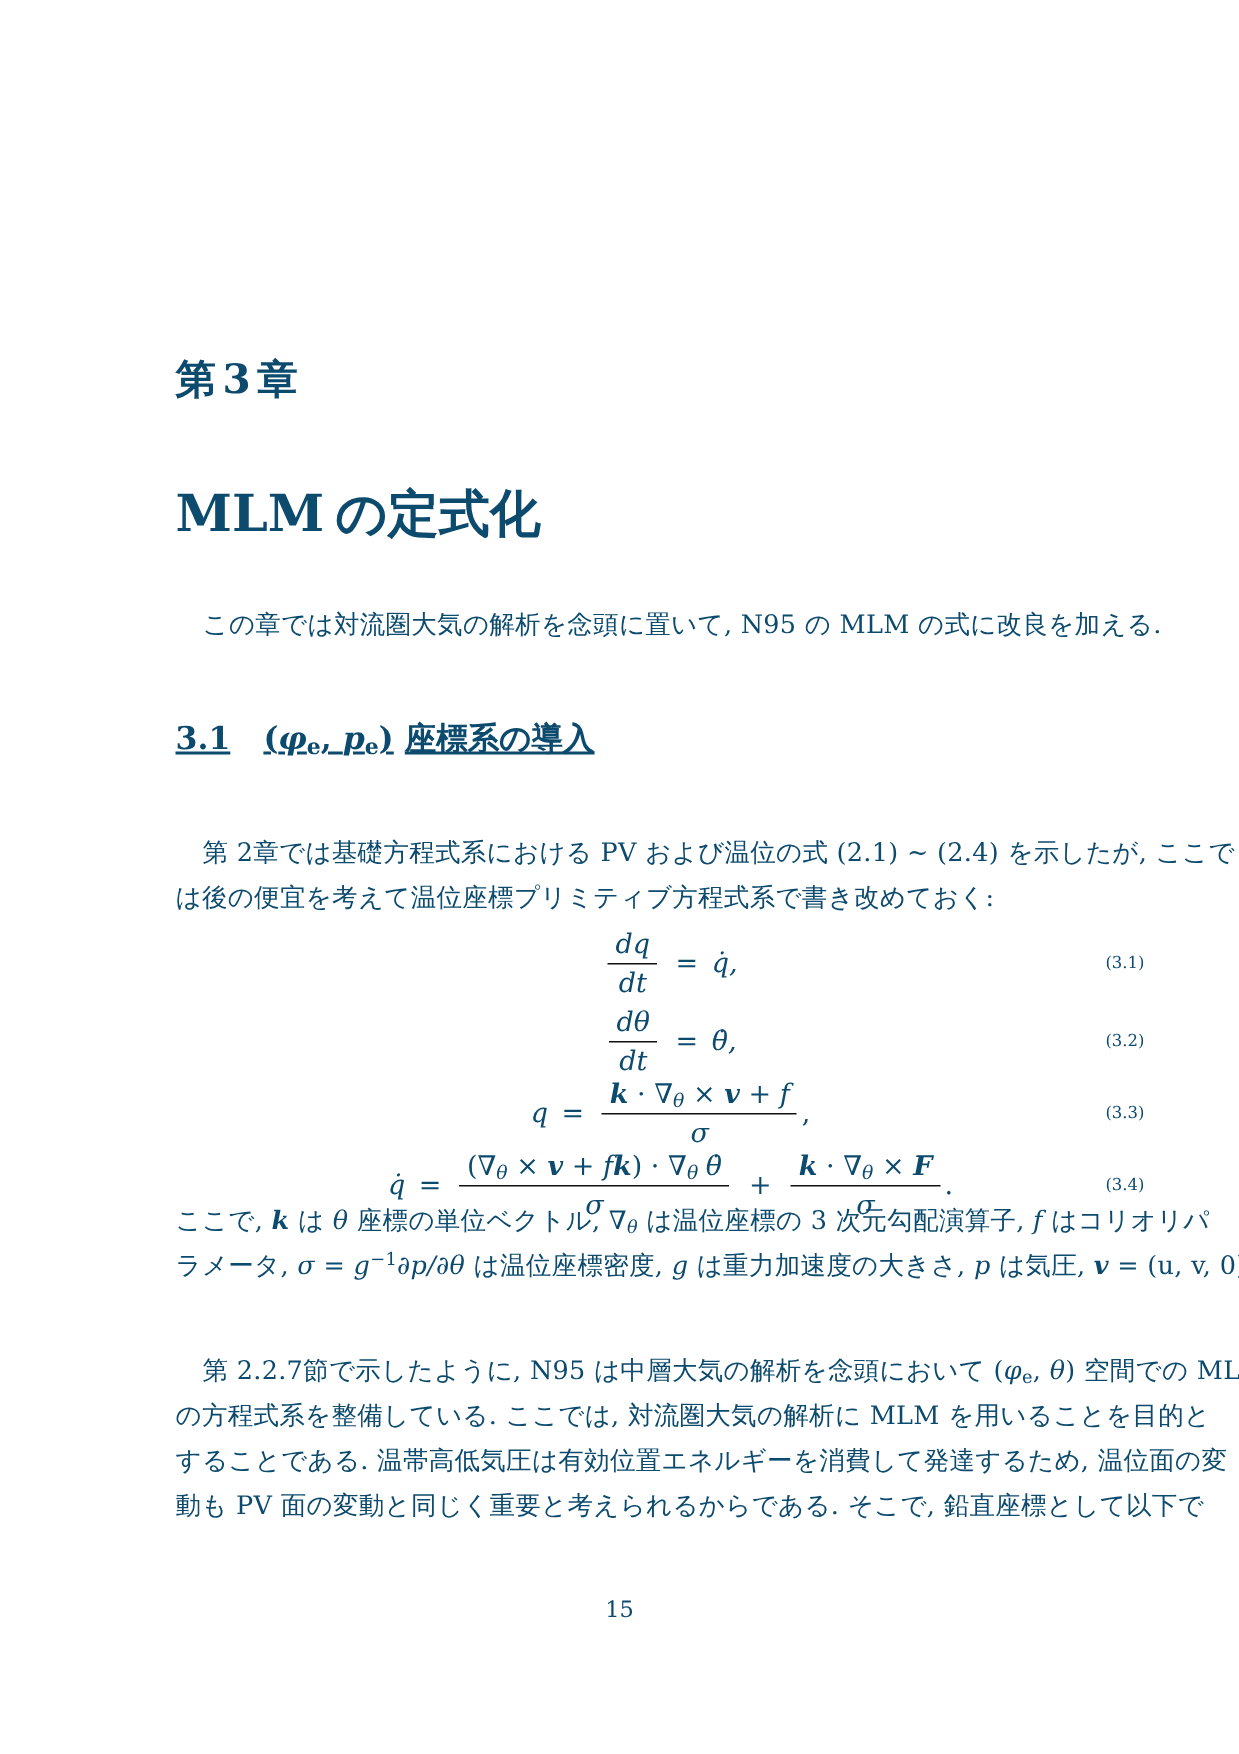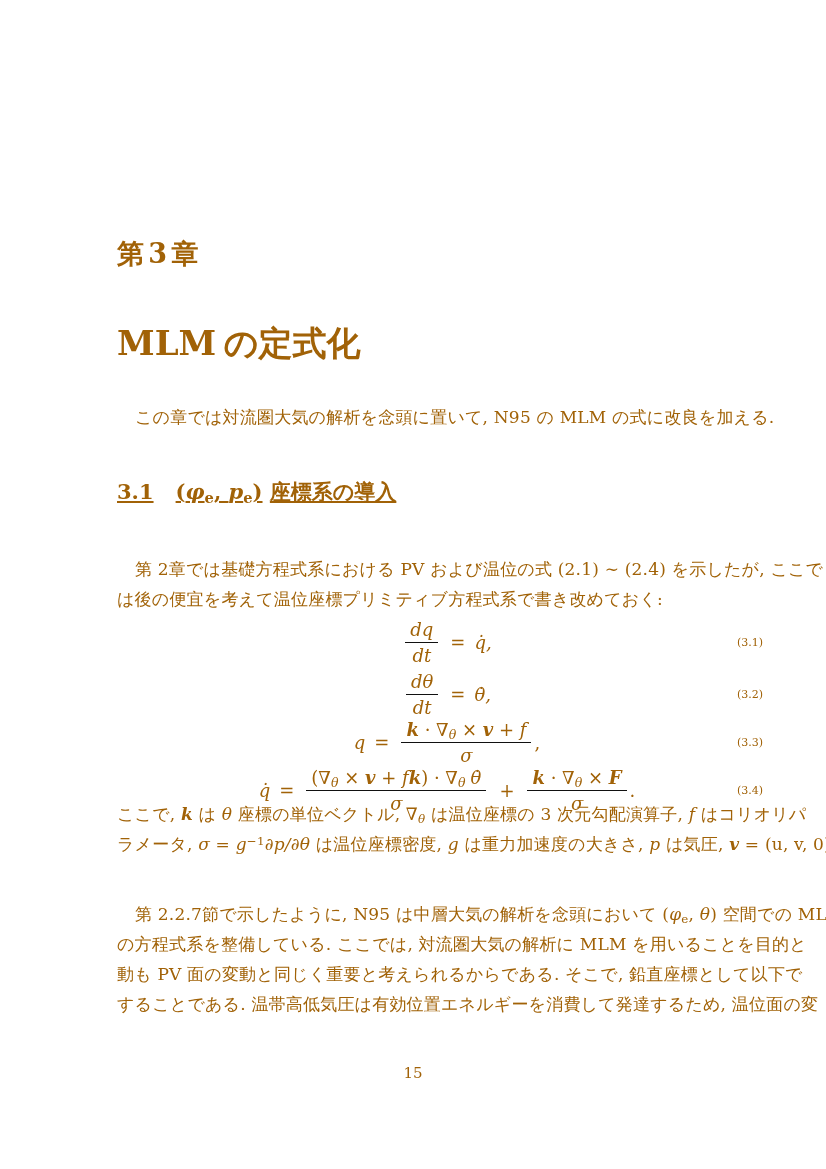--- a/index.html
+++ b/index.html
@@ -5,21 +5,21 @@
   html, body {
     margin: 0;
     padding: 0;
     background: #ffffff;
   }
   .page {
     position: relative;
     width: 826px;
     height: 1169px;
     background: #ffffff;
-    color: #a16207;
+    color: #0c4a6e;
     font-family: "DejaVu Serif", "Liberation Serif", serif;
     overflow: hidden;
   }
   .content {
     position: absolute;
     left: 117px;
     top: 0;
     width: 646px;
     height: 100%;
   }
@@ -191,20 +191,20 @@
     </div>
 
     <div class="abs para para2">
       <span class="line"><span>ここで, </span><span class="bi">k</span><span> は </span><span class="i">θ</span><span> 座標の単位ベクトル, ∇</span><sub class="i">θ</sub><span> は温位座標の 3 次元勾配演算子, </span><span class="i">f</span><span> はコリオリパ</span></span>
       <span class="line"><span>ラメータ, </span><span class="i">σ</span><span> = </span><span class="i">g</span><sup>−1</sup><span class="i">∂p/∂θ</span><span> は温位座標密度, </span><span class="i">g</span><span> は重力加速度の大きさ, </span><span class="i">p</span><span> は気圧, </span><span class="bi">v</span><span> = (u, v, 0)</span></span>
     </div>
 
     <div class="abs para para3">
       <span class="line indent"><span>第 2.2.7節で示したように, N95 は中層大気の解析を念頭において (</span><span class="i">φ</span><sub>e</sub><span>, </span><span class="i">θ</span><span>) 空間での MLM</span></span>
       <span class="line">の方程式系を整備している. ここでは, 対流圏大気の解析に MLM を用いることを目的と</span>
+      <span class="line">することである. 温帯高低気圧は有効位置エネルギーを消費して発達するため, 温位面の変</span>
       <span class="line">動も PV 面の変動と同じく重要と考えられるからである. そこで, 鉛直座標として以下で</span>
-      <span class="line">することである. 温帯高低気圧は有効位置エネルギーを消費して発達するため, 温位面の変</span>
     </div>
 
   </div>
 
   <div class="page-number">15</div>
 </div>
 
 </body></html>

